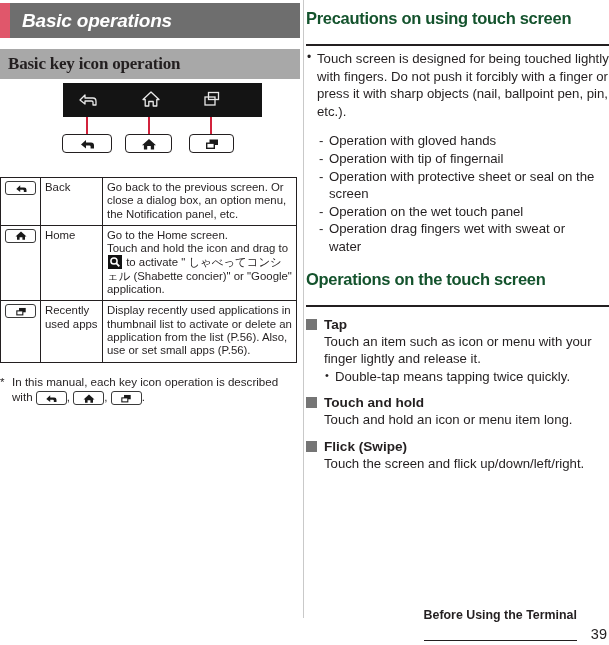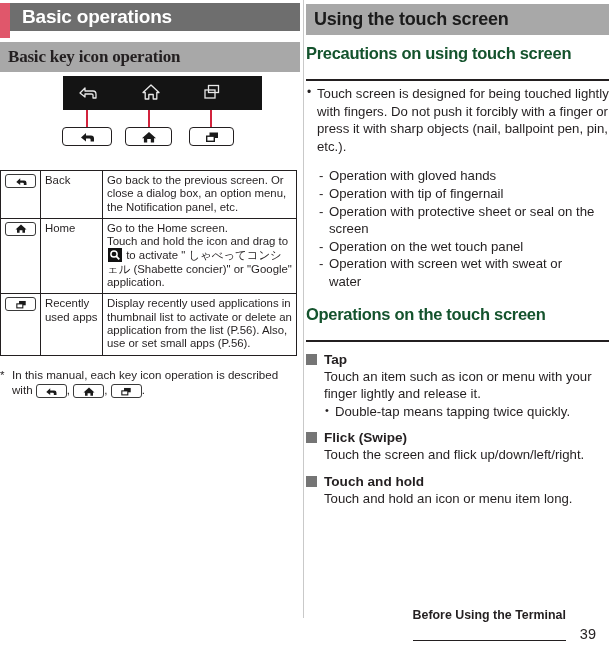--- a/index.html
+++ b/index.html
@@ -31,25 +31,26 @@
   .col-divider {
     position: absolute;
     left: 303px; top: 0;
     width: 1px; height: 618px;
     background: #c9c9c9;
   }
 
   
   .chapter-head {
     position: relative;
-    height: 28px;
+    height: 35px;
     background: #6e6e6e;
     margin: 3px 0 0 0;
     display: flex;
     align-items: center;
+    font-style: italic;
   }
   .chapter-head .accent {
     position: absolute;
     left: 0; top: 0;
     width: 10px; height: 35px;
     background: #e0576b;
   }
   .chapter-head .txt {
     margin-left: 22px;
     color: #ffffff;
@@ -277,21 +278,21 @@
     font-size: 12.4px;
     font-weight: bold;
     color: #231f20;
     border-bottom: 1.6px solid #231f20;
     padding-bottom: 18px;
   }
   .footer .fpage {
     font-size: 14.5px;
     color: #231f20;
     margin-left: 14px;
-    margin-right: 13px;
+    margin-right: 2px;
     line-height: 14px;
   }
 </style>
 </head>
 <body>
 
 <div class="page">
 
   <div class="col-divider"></div>
 
@@ -413,63 +414,60 @@
               <rect x="4" y="5.5" width="9" height="6.5" fill="#1a1a1a"></rect>
               <rect x="5.4" y="6.9" width="6.2" height="3.7" fill="#ffffff"></rect>
             </svg>
           </span><span>.</span></div>
     </div>
 
   </div>
 
   <div class="col-right">
 
-    <div class="band-head">
-      <div class="txt">Using the touch screen</div>
-    </div>
 
     <div class="sub-head">Precautions on using touch screen</div>
 
     <ul class="bullets">
       <li>Touch screen is designed for being touched lightly with fingers. Do not push it forcibly with a finger or press it with sharp objects (nail, ballpoint pen, pin, etc.).</li>
     </ul>
 
     <ul class="dashes">
       <li>Operation with gloved hands</li>
       <li>Operation with tip of fingernail</li>
       <li>Operation with protective sheet or seal on the screen</li>
       <li>Operation on the wet touch panel</li>
-      <li>Operation with screen wet with sweat or water</li>
+      <li>Operation drag fingers wet with sweat or water</li>
     </ul>
 
     <div class="sub-head" style="margin-top:14px;">Operations on the touch screen</div>
 
     <div class="gesture">
       <div class="gesture-title">
         <span class="sq"></span>
         <span>Tap</span>
       </div>
       <div class="gesture-body">Touch an item such as icon or menu with your finger lightly and release it.</div>
       <div class="gesture-sub">Double-tap means tapping twice quickly.</div>
     </div>
 
     <div class="gesture">
       <div class="gesture-title">
         <span class="sq"></span>
-        <span>Flick (Swipe)</span>
-      </div>
-      <div class="gesture-body">Touch the screen and flick up/down/left/right.</div>
+        <span>Touch and hold</span>
+      </div>
+      <div class="gesture-body">Touch and hold an icon or menu item long.</div>
     </div>
 
     <div class="gesture">
       <div class="gesture-title">
         <span class="sq"></span>
-        <span>Touch and hold</span>
-      </div>
-      <div class="gesture-body">Touch and hold an icon or menu item long.</div>
+        <span>Flick (Swipe)</span>
+      </div>
+      <div class="gesture-body">Touch the screen and flick up/down/left/right.</div>
     </div>
 
   </div>
 
   <div class="footer">
     <div class="ftitle">Before Using the Terminal</div>
     <div class="fpage">39</div>
   </div>
 
 </div>

